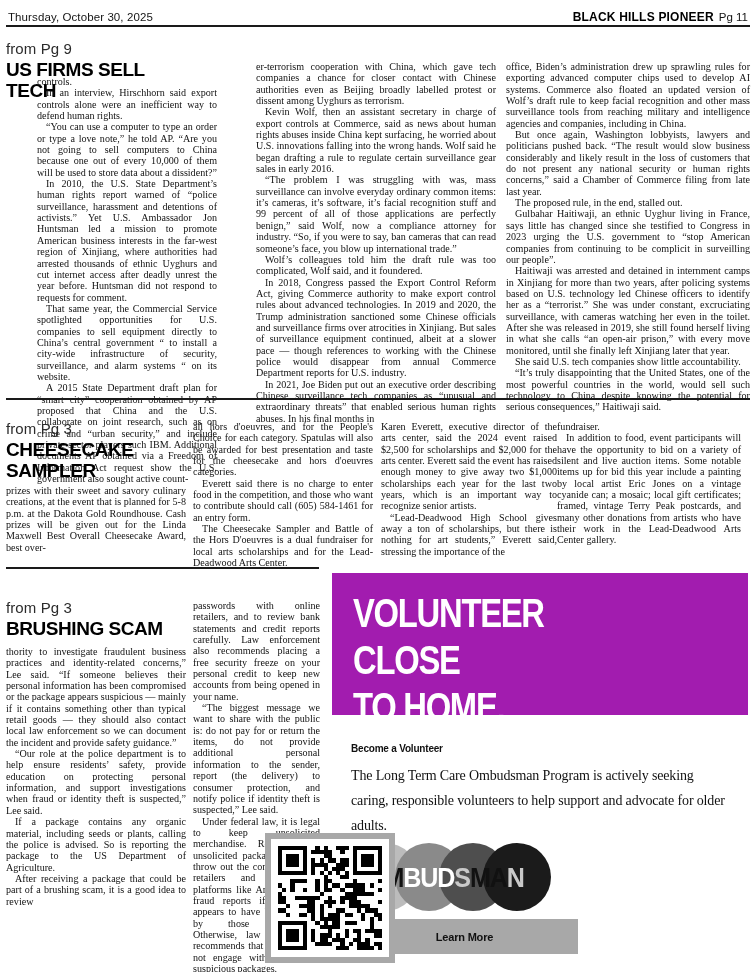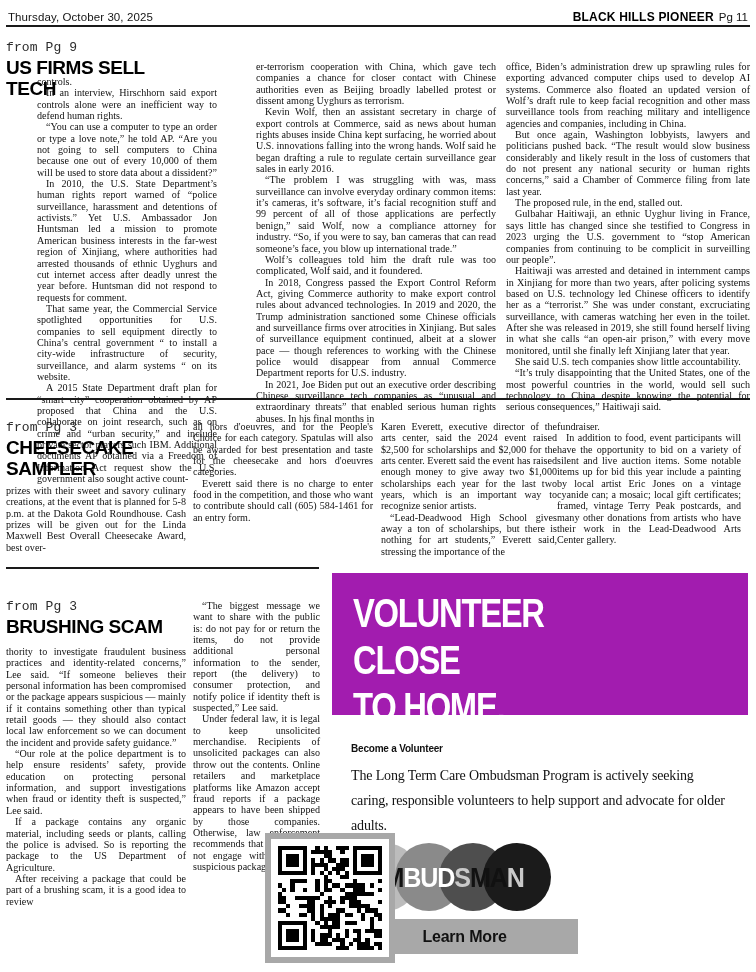--- a/index.html
+++ b/index.html
@@ -66,22 +66,22 @@
     position: absolute;
     background: #1a1a1a;
   }
   .rule-a { left: 6px;  top: 398px; width: 744px; height: 2px; }
   .rule-b { left: 6px;  top: 567px; width: 313px; height: 2px; }
 
   
   .article { position: absolute; }
 
   .kicker {
-    font-family: Liberation Mono, monospace;
-    font-size: 13px;
+    font-family: Liberation Sans, sans-serif;
+    font-size: 15px;
     color: #2b2b2b;
     margin: 0 0 2px 0;
     letter-spacing: 0.1px;
   }
   .headline {
     font-family: "Liberation Sans", sans-serif;
     font-weight: bold;
     font-size: 19px;
     line-height: 21px;
     letter-spacing: -0.45px;
@@ -202,21 +202,21 @@
     width: 227px;
     height: 35px;
     background: #a8a8a8;
     display: flex;
     align-items: center;
     justify-content: center;
   }
   .ad-cta span {
     font-family: "Liberation Sans", sans-serif;
     font-weight: bold;
-    font-size: 16px;
+    font-size: 11px;
     color: #111;
     letter-spacing: -0.2px;
   }
 
   .ad-qr-frame {
     position: absolute;
     left: 265px;
     top: 833px;
     width: 130px;
     height: 130px;
@@ -290,20 +290,21 @@
   <p class="kicker">from Pg 3</p>
   <h1 class="headline">CHEESECAKE SAMPLER</h1>
 </div>
 
 <div class="col" id="a2c1" style="left:6px; top:485px; width:180px;">
     <p class="noind">prizes with their sweet and savory culinary creations, at the event that is planned for 5-8 p.m. at the Dakota Gold Roundhouse. Cash prizes will be given out for the Linda Maxwell Best Overall Cheesecake Award, best over-</p>
   </div>
 <div class="col" id="a2c2" style="left:193px; top:421px; width:180px;">
     <p class="noind">all hors d'oeuvres, and for the People's Choice for each category. Spatulas will also be awarded for best presentation and taste for the cheesecake and hors d'oeuvres categories.</p>
     <p>Everett said there is no charge to enter food in the competition, and those who want to contribute should call (605) 584-1461 for an entry form.</p>
+    <p>The Cheesecake Sampler and Battle of the Hors D'oeuvres is a dual fundraiser for local arts scholarships and for the Lead-Deadwood Arts Center.</p>
   </div>
 <div class="col" id="a2c3" style="left:381px; top:421px; width:176px;">
     <p class="noind">Karen Everett, executive director of the arts center, said the 2024 event raised $2,500 for scholarships and $2,000 for the arts center. Everett said the event has raised enough money to give away two $1,000 scholarships each year for the last two years, which is an important way to recognize senior artists.</p>
     <p>“Lead-Deadwood High School gives away a ton of scholarships, but there is nothing for art students,” Everett said, stressing the importance of the</p>
   </div>
 <div class="col" id="a2c4" style="left:557px; top:421px; width:184px;">
     <p class="noind">fundraiser.</p>
     <p>In addition to food, event participants will have the opportunity to bid on a variety of silent and live auction items. Some notable items up for bid this year include a painting by local artist Eric Jones on a vintage cyanide can; a mosaic; local gift certificates; framed, vintage Terry Peak postcards, and many other donations from artists who have their work in the Lead-Deadwood Arts Center gallery.</p>
   </div>
 
@@ -314,20 +315,21 @@
   <h1 class="headline">BRUSHING SCAM</h1>
 </div>
 
 <div class="col" id="a3c1" style="left:6px; top:646px; width:180px;">
     <p class="noind">thority to investigate fraudulent business practices and identity-related concerns,” Lee said. “If someone believes their personal information has been compromised or the package appears suspicious — mainly if it contains something other than typical retail goods — they should also contact local law enforcement so we can document the incident and provide safety guidance.”</p>
     <p>“Our role at the police department is to help ensure residents’ safety, provide education on protecting personal information, and support investigations when fraud or identity theft is suspected,” Lee said.</p>
     <p>If a package contains any organic material, including seeds or plants, calling the police is advised. So is reporting the package to the US Department of Agriculture.</p>
     <p>After receiving a package that could be part of a brushing scam, it is a good idea to review</p>
   </div>
 <div class="col" id="a3c2" style="left:193px; top:600px; width:127px;">
+    <p class="noind">passwords with online retailers, and to review bank statements and credit reports carefully. Law enforcement also recommends placing a free security freeze on your personal credit to keep new accounts from being opened in your name.</p>
     <p>“The biggest message we want to share with the public is: do not pay for or return the items, do not provide additional personal information to the sender, report (the delivery) to consumer protection, and notify police if identity theft is suspected,” Lee said.</p>
     <p>Under federal law, it is legal to keep unsolicited merchandise. Recipients of unsolicited packages can also throw out the contents. Online retailers and marketplace platforms like Amazon accept fraud reports if a package appears to have been shipped by those companies. Otherwise, law enforcement recommends that recipients do not engage with senders of suspicious packages.</p>
   </div>
 
 <div class="ad">
   <div class="ad-banner">
     <div class="ad-banner-text">VOLUNTEER CLOSE
 TO HOME.</div>
   </div>
 

